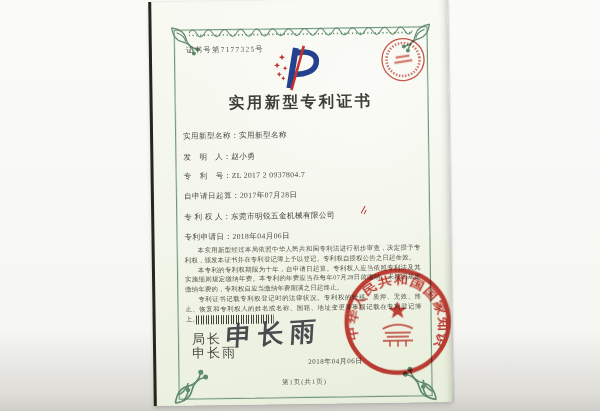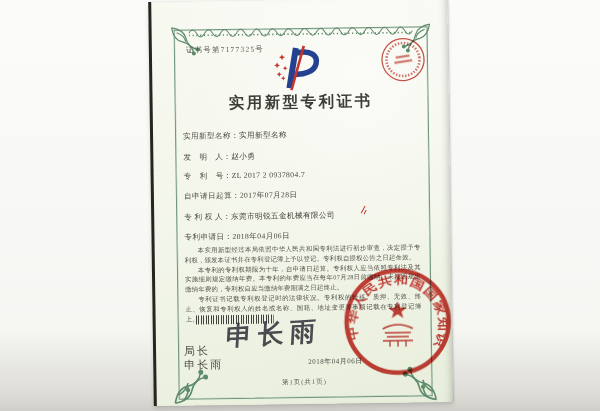--- a/index.html
+++ b/index.html
@@ -57,21 +57,21 @@
     font-size:6.4px;line-height:9.8px;color:#55544a;
     text-align:justify;letter-spacing:.2px;
   }
   .body-text p{margin:0;text-indent:13px;}
   
   .barcode{
     position:absolute;left:40px;top:314px;width:78px;height:9px;
     background:repeating-linear-gradient(90deg,#22221e 0 1px,transparent 1px 2.4px,#22221e 2.4px 3.2px,transparent 3.2px 5px);
     opacity:.85;
   }
-  .director{position:absolute;left:28px;top:331px;font-size:11px;line-height:13.5px;letter-spacing:2px;color:#4c4c44;margin-top:12px;}
+  .director{position:absolute;left:36px;top:331px;font-size:13px;line-height:13.5px;letter-spacing:2px;color:#4c4c44;}
   .signature{
     position:absolute;left:70px;top:316px;
     font-size:26px;color:#34343c;font-weight:700;
     transform:rotate(-3deg) skewX(-7deg);
     letter-spacing:6px;opacity:.88;white-space:nowrap;
     font-family:"DejaVu Serif","Liberation Serif",serif;
   }
   .seal-date{position:absolute;left:152px;top:357px;font-size:7px;color:#4a4a42;letter-spacing:.5px;}
   .seal{position:absolute;left:187px;top:268px;width:110px;height:110px;opacity:.92;filter:blur(.2px);mix-blend-mode:multiply;}
   .page-footer{position:absolute;left:30px;top:378px;width:236px;text-align:center;font-size:6.5px;color:#5a5a50;letter-spacing:1px;}

